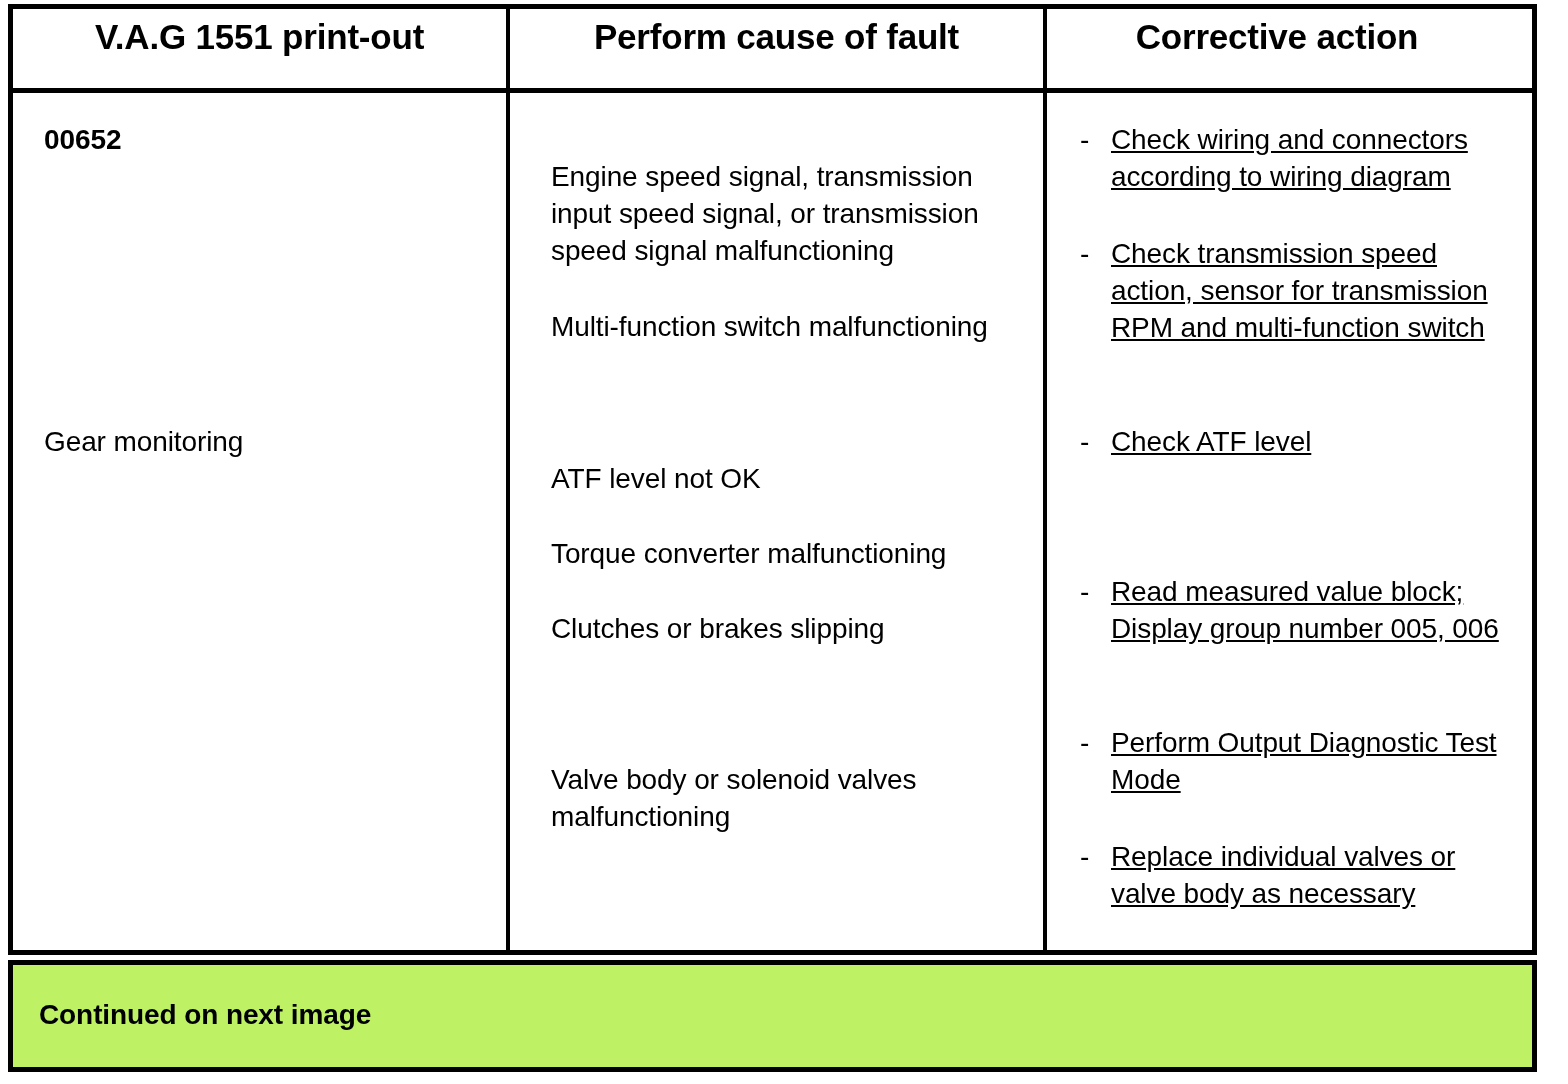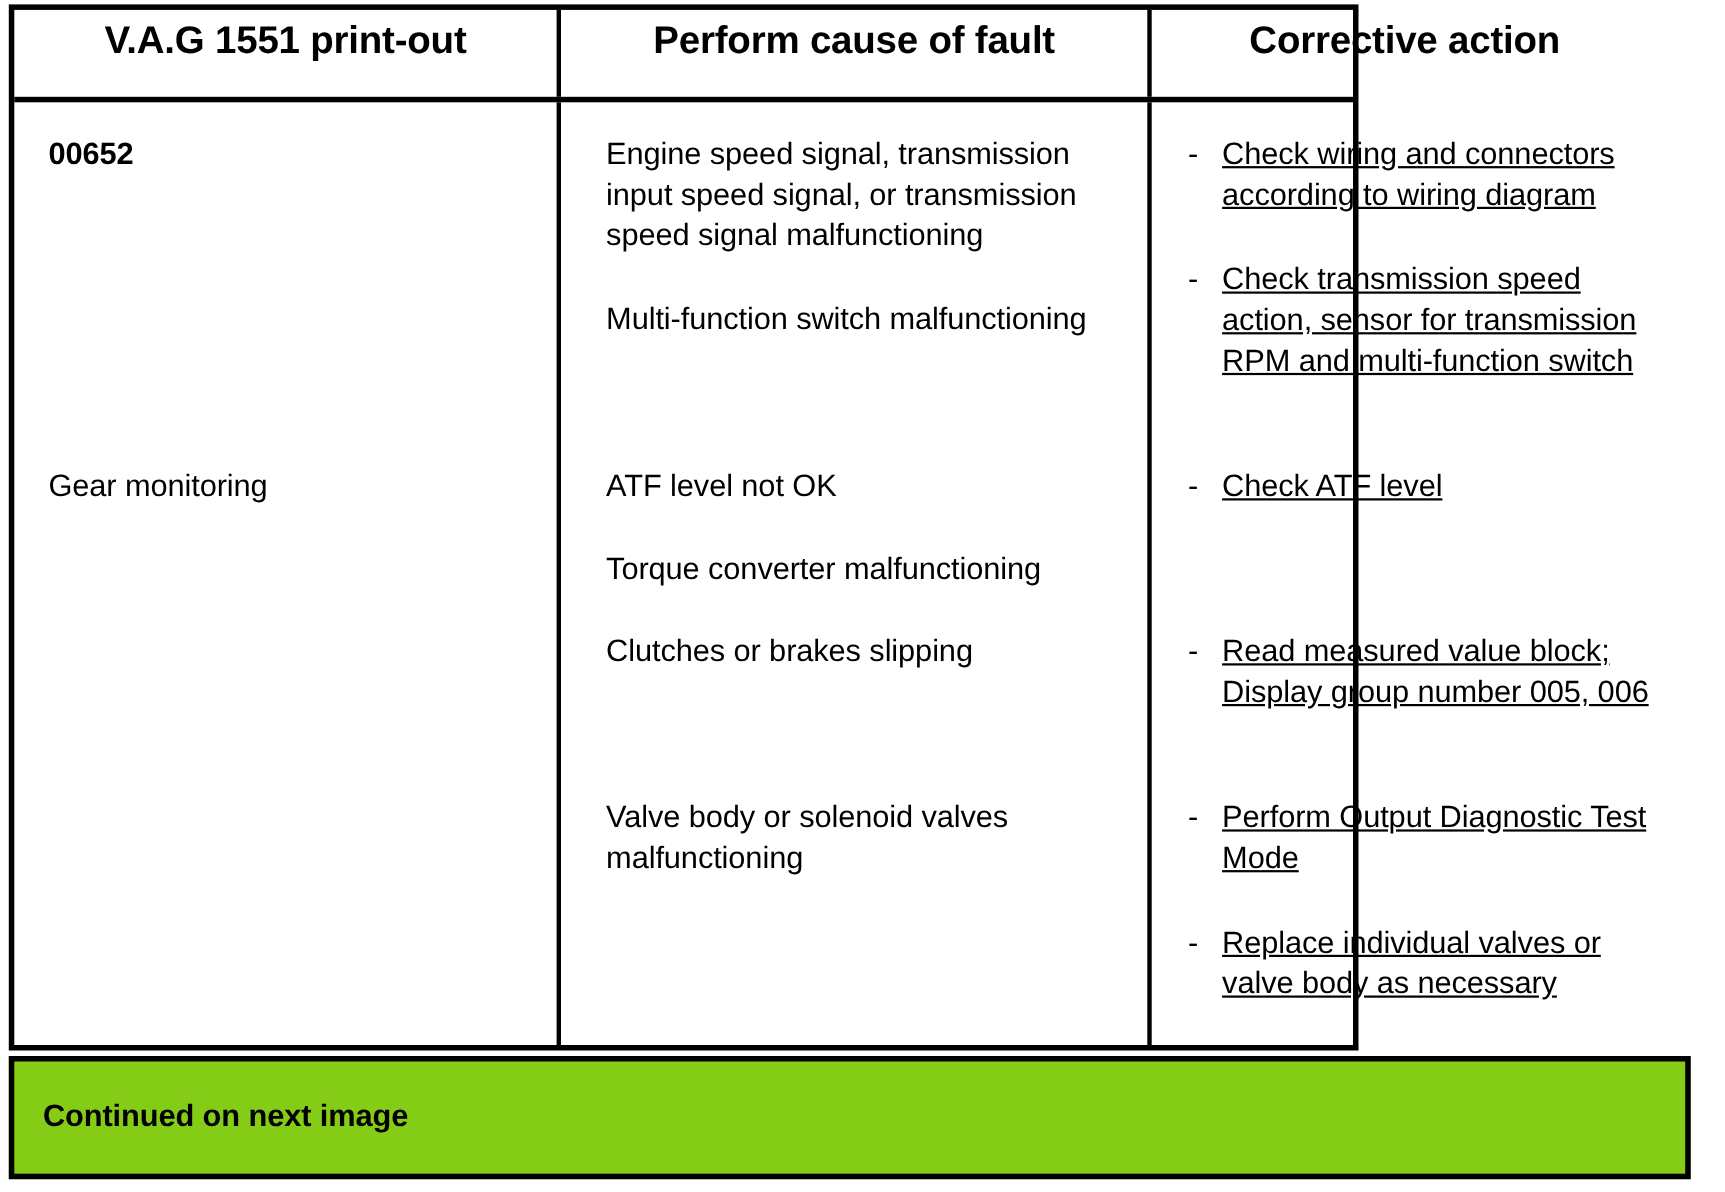--- a/index.html
+++ b/index.html
@@ -20,21 +20,21 @@
     width: 1568px;
     height: 1084px;
     background: #ffffff;
   }
 
   
   .table-frame {
     position: absolute;
     left: 8px;
     top: 4px;
-    width: 1227px;
+    width: 1529px;
     height: 951px;
     border: 5px solid #000000;
     box-sizing: border-box;
     background: #ffffff;
   }
 
   .header-row {
     position: absolute;
     left: 0;
     top: 0;
@@ -100,21 +100,21 @@
   }
   .blk.bold { font-weight: bold; }
 
   
   .col1 .blk { left: 31px; }
   .col1 .b-00652  { top: 28px; }
   .col1 .b-gear   { top: 330px; }
   .col1 .b-implaus{ top: 480px; }
 
   
-  .col2 .blk { left: 41px; width: 480px; }
+  .col2 .blk { left: 41px; width: 480px; margin-top: 37px; }
   .col2 .b-engine { top: 28px; }
   .col2 .b-multi  { top: 178px; }
   .col2 .b-atf    { top: 330px; }
   .col2 .b-torque { top: 405px; }
   .col2 .b-clutch { top: 480px; }
   .col2 .b-valve  { top: 631px; }
 
   
   .col3 .item {
     position: absolute;
@@ -142,21 +142,21 @@
 
   
   .footer-frame {
     position: absolute;
     left: 8px;
     top: 960px;
     width: 1529px;
     height: 112px;
     border: 5px solid #000000;
     box-sizing: border-box;
-    background: #84cc16;
+    background: #bef264;
   }
   .footer-text {
     position: absolute;
     left: 26px;
     top: 34px;
     font-size: 28px;
     font-weight: bold;
     letter-spacing: -0.1px;
     white-space: nowrap;
   }

